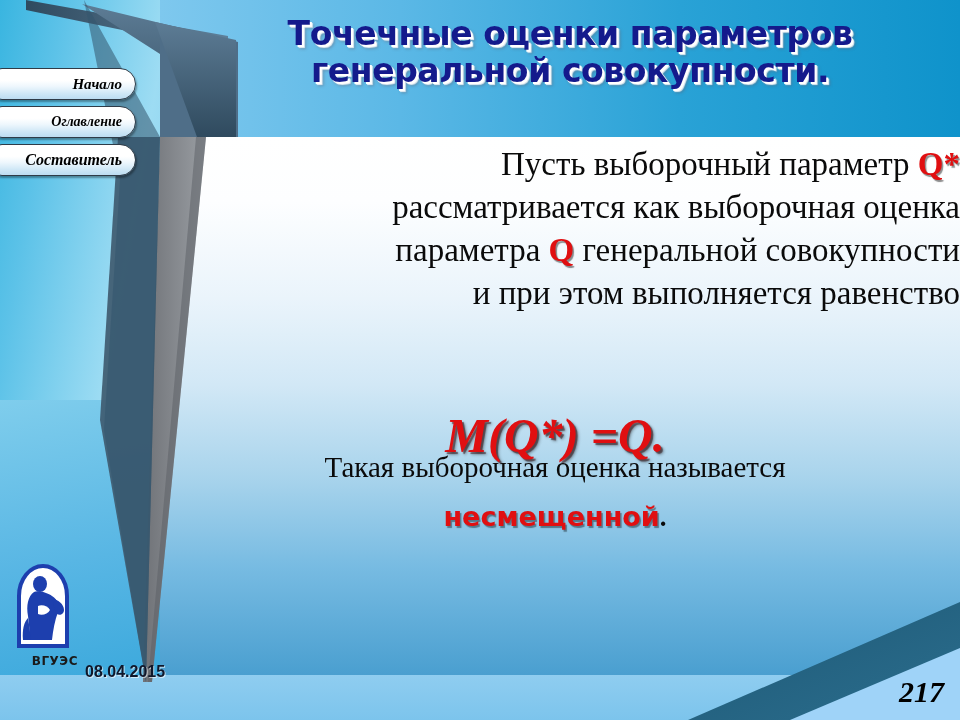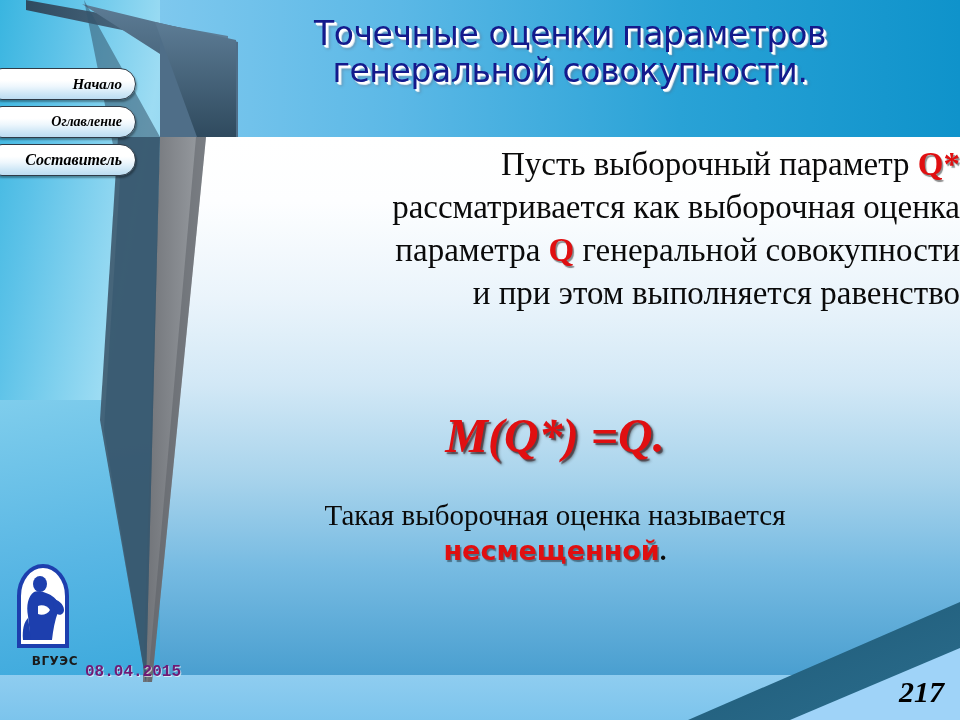--- a/index.html
+++ b/index.html
@@ -62,21 +62,21 @@
   }
   .nav-btn.b0 span{font-size:15px;}
   .nav-btn.b1 span{font-size:14px;margin-left:47px;}
   .nav-btn.b2 span{font-size:16px;}
 
   
   .title{
     position:absolute;left:200px;top:16px;width:740px;
     text-align:center;
     font-family:"DejaVu Sans",sans-serif;
-    font-weight:normal;
+    font-weight:bold;
     font-size:33px;line-height:1.12;
     letter-spacing:-0.4px;
     color:#141a8c;
     text-shadow:
       2px 2px 0 #ffffff,
       3px 3px 1px rgba(255,255,255,.85),
       4px 4px 3px rgba(90,90,110,.45);
     z-index:7;
   }
 
@@ -100,29 +100,29 @@
     text-align:center;z-index:7;
     font-family:"Liberation Serif",serif;
     font-weight:bold;font-style:italic;
     font-size:48px;line-height:56px;
     color:#e00f11;
     text-shadow:2px 2px 1px rgba(40,0,0,.55), 3px 3px 3px rgba(0,0,0,.3);
     margin-top:48px;
   }
   .closing{
     position:absolute;left:150px;top:447px;width:810px;
-    text-align:center;z-index:7;margin-top:48px;
+    text-align:center;z-index:7;
   }
   .closing .l1{
     font-family:"Liberation Serif",serif;
     font-size:29px;line-height:40px;color:#0a0a0a;white-space:nowrap;
   }
   .closing .l2{
     font-family:"DejaVu Sans",sans-serif;
-    font-size:27px;line-height:31px;font-weight:bold;
+    font-size:27px;line-height:60px;font-weight:bold;
     color:#e00f11;white-space:nowrap;
     text-shadow:1.5px 1.5px 1px rgba(0,0,0,.4);
   }
   .closing .l2 .dot{
     color:#0a0a0a;font-family:"Liberation Serif",serif;text-shadow:none;
   }
 
   
   .logo{
     position:absolute;left:8px;top:560px;width:70px;z-index:8;
@@ -132,22 +132,22 @@
   .logo-text{
     display:block;margin-top:2px;
     font-family:"DejaVu Sans",sans-serif;
     font-size:12px;font-weight:bold;color:#1a1a1a;
     letter-spacing:.5px;
   }
 
   
   .date{
     position:absolute;left:85px;top:663px;z-index:9;
-    font-family:Liberation Mono, monospace;
-    font-weight:bold;font-size:16px;color:#701a75;
+    font-family:Liberation Sans, sans-serif;
+    font-weight:bold;font-size:16px;color:#0f172a;
     text-shadow:1px 1px 0 rgba(255,255,255,.6);
   }
   .pagenum{
     position:absolute;left:855px;top:675px;z-index:9;
     font-family:"Liberation Serif",serif;
     font-weight:bold;font-style:italic;font-size:30px;color:#000000;margin-left:44px;
   }
 </style>
 </head>
 <body>

